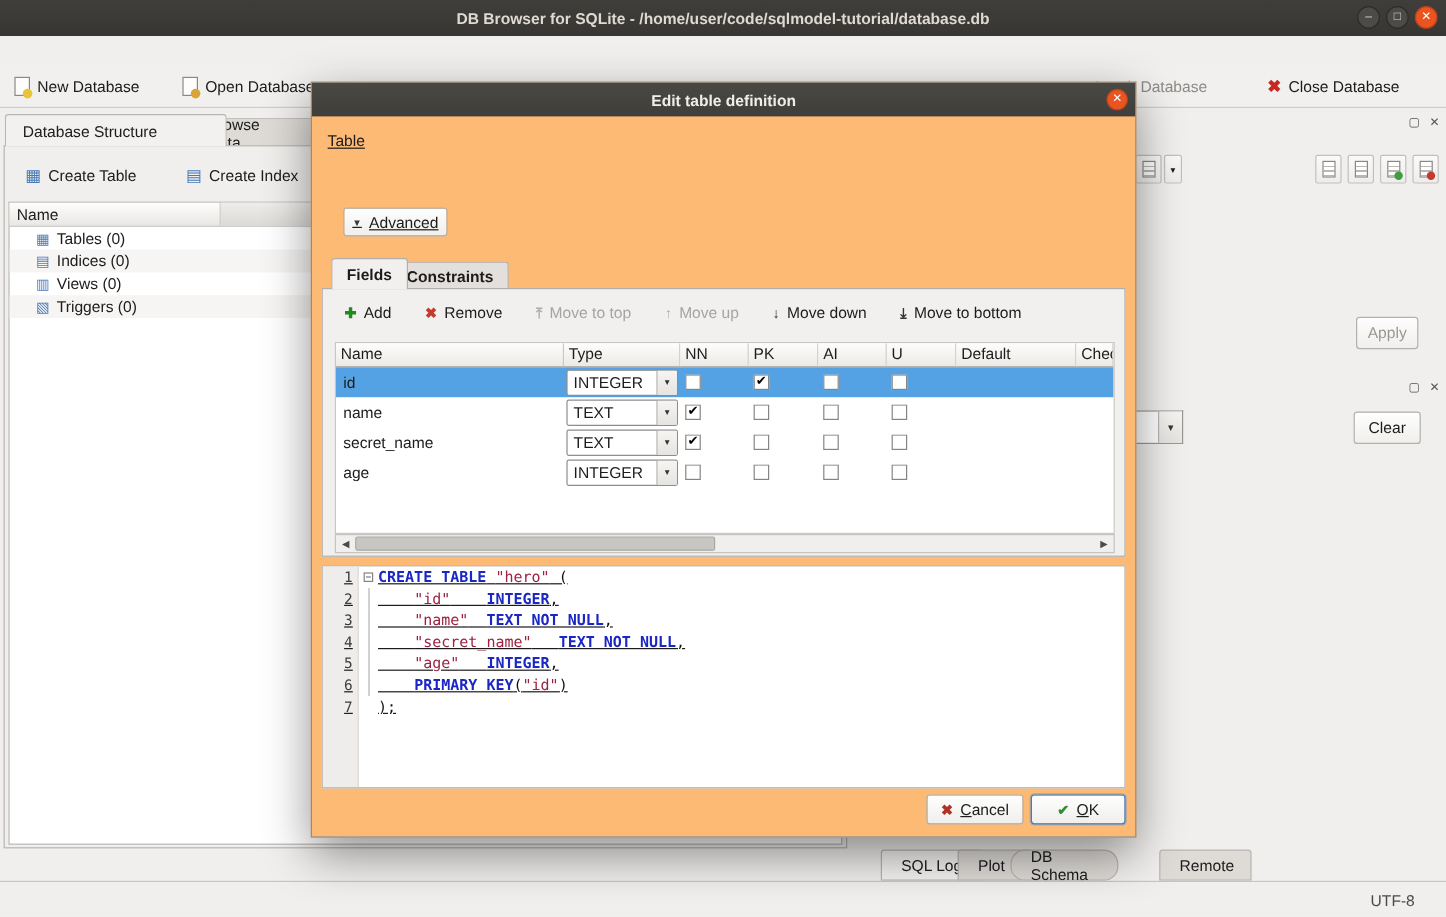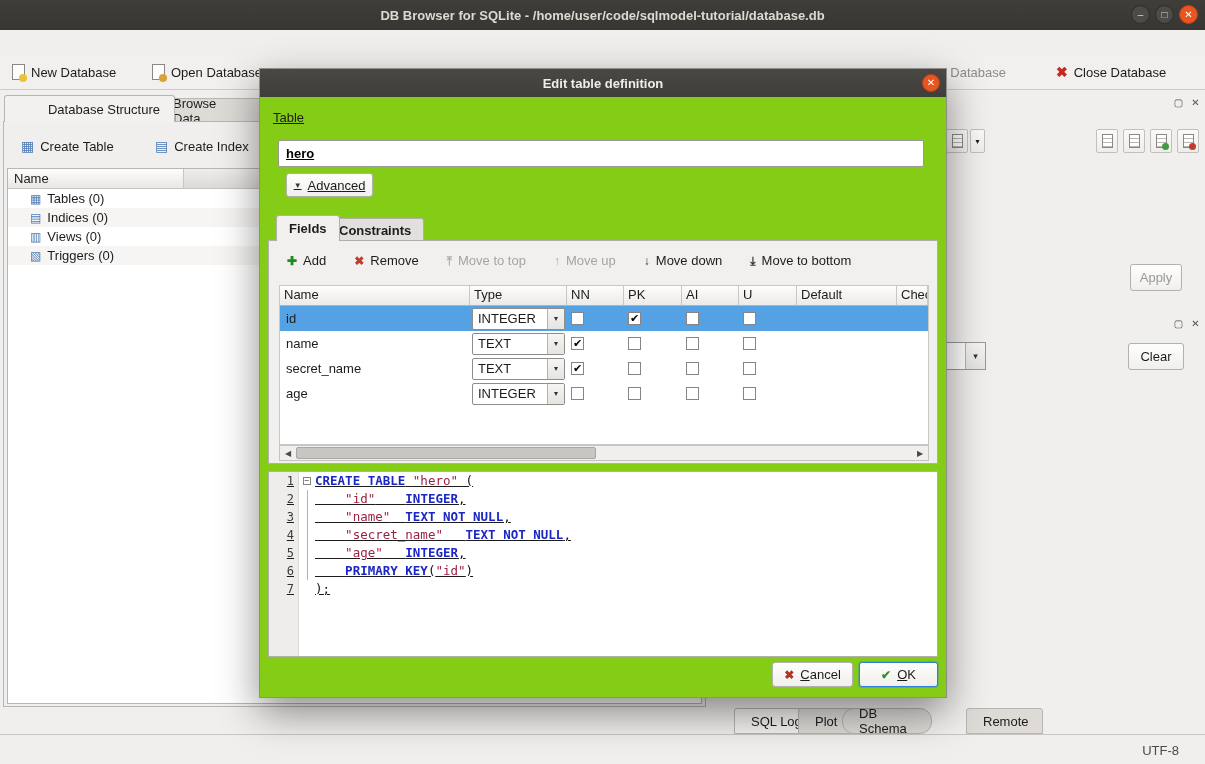--- a/index.html
+++ b/index.html
@@ -59,21 +59,21 @@
 
   
   .bottom-tab { position:absolute; top:708px; height:26px; display:flex; align-items:center; padding:0 16px;
                 border:1px solid #b8b5b2; background:#dedbd7; border-radius:3px 3px 0 0; }
   .bottom-tab.active { background:#f5f3f1; }
 
   #statusbar { left:0; top:734px; width:1205px; height:30px; border-top:1px solid #c9c6c2; background:#f1efed; }
   #encoding { position:absolute; right:26px; top:8px; color:#4a4a4a; }
 
   
-  #dialog { left:259px; top:68px; width:688px; height:630px; background:#84cc16; border:1px solid #8f8d8a;
+  #dialog { left:259px; top:68px; width:688px; height:630px; background:#fdba74; border:1px solid #8f8d8a;
             box-shadow:0 14px 38px rgba(0,0,0,.45); z-index:50; }
   #dlg-titlebar { position:absolute; left:0; top:0; width:100%; height:28px; background:linear-gradient(#4a4843,#403e3a);
             display:flex; align-items:center; justify-content:center; }
   #dlg-title { color:#f0eeea; font-weight:bold; }
   #dlg-close { position:absolute; right:6px; top:5px; width:18px; height:18px; border-radius:50%;
             background:var(--orange); border:1px solid #b8431a; color:#fff; font-size:10px; line-height:16px; text-align:center; }
   .dlg-el { position:absolute;text-decoration:underline; }
   #table-label { left:13px; top:41px; }
   #table-name-input { left:18px; top:71px; width:646px; height:27px; background:#fff; border:1px solid #9a9894;
             border-radius:2px; font-weight:bold; font-size:13px; padding-left:7px; font-family:"Liberation Sans",sans-serif; }
@@ -166,21 +166,21 @@
     </div>
     <div class="tool-item" style="left:880px; width:132px; justify-content:flex-end;">
       <span class="dim-label">Attach Database</span>
     </div>
     <div class="tool-item" style="left:1050px;">
       <span class="x-icon">✖</span>
       <span>Close Database</span>
     </div>
   </div>
 
-  <div class="main-tab active" style="left:4px; width:171px;justify-content:flex-end;">
+  <div class="main-tab active" style="left:4px; width:185px;">
     <span>Database Structure</span>
   </div>
   <div class="main-tab inactive" style="left:158px; width:104px;justify-content:center;">
     <span>Browse Data</span>
   </div>
 
   <div class="abs" id="structure-panel">
     <div class="flat-btn" style="left:9px; top:11px;">
       <span class="grid-glyph">▦</span>
       <span>Create Table</span>
@@ -274,21 +274,20 @@
     <span id="encoding">UTF-8</span>
   </div>
 
   <div class="abs" id="dialog">
     <div id="dlg-titlebar">
       <span id="dlg-title">Edit table definition</span>
       <div id="dlg-close">✕</div>
     </div>
 
     <div class="dlg-el" id="table-label">Table</div>
-    <input class="dlg-el" id="table-name-input" value="hero" style="">
     <div class="dlg-el" id="advanced-btn">
       <span class="tri">▼</span>
       <span>Advanced</span>
     </div>
 
     <div class="dlg-tab" id="tab-fields">
       <span>Fields</span>
     </div>
     <div class="dlg-tab" id="tab-constraints">
       <span>Constraints</span>

